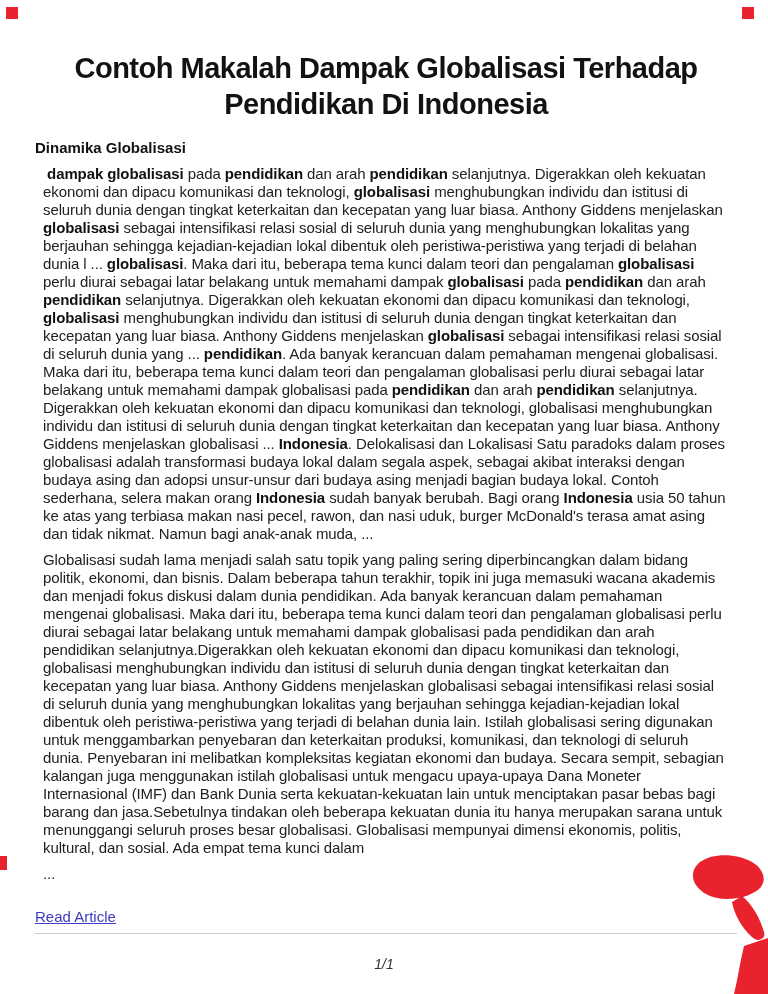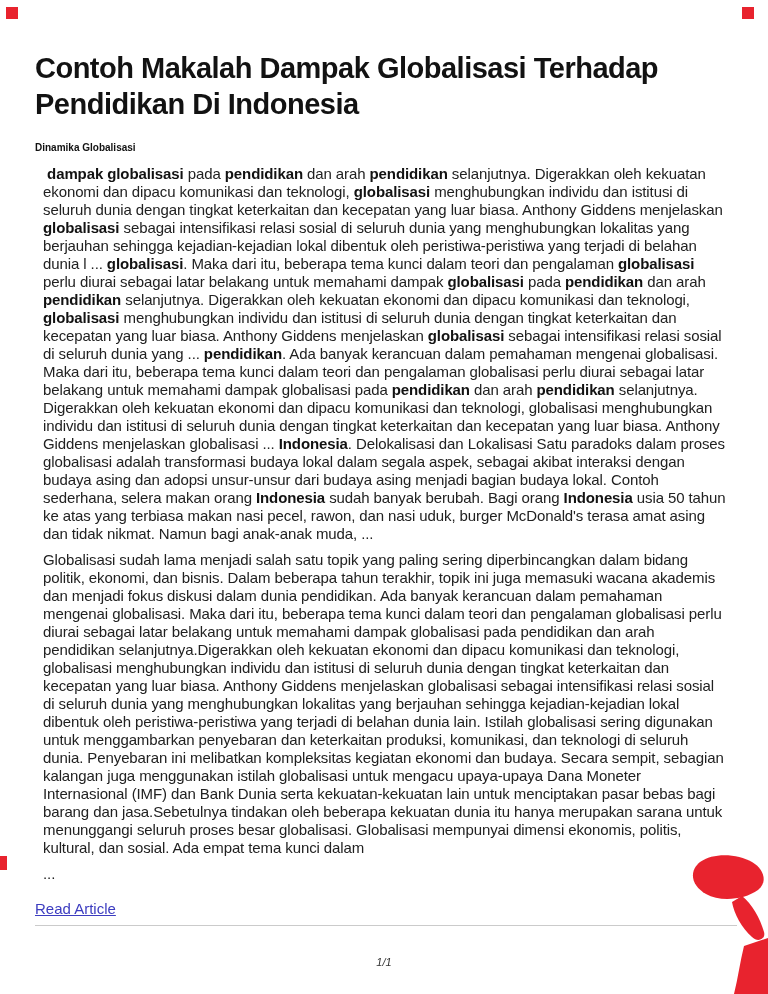--- a/index.html
+++ b/index.html
@@ -16,56 +16,57 @@
     width: 702px;
     color: #212121;
   }
   h1.doc-title {
     font-size: 29px;
     line-height: 36px;
     font-weight: bold;
     letter-spacing: -0.5px;
     color: #121212;
     margin: 0 0 17px 0;
+    text-align: center;
   }
   .section-heading {
-    font-size: 10px;
+    font-size: 15px;
     line-height: 18px;
     font-weight: bold;
     color: #121212;
     margin: 0 0 4px 0;
   }
   .body-text p {
     margin: 8px;
     font-size: 15px;
     line-height: 18px;
     letter-spacing: -0.1px;
     color: #212121;
   }
   .body-text b { font-weight: bold; color: #121212; }
   a.read-link {
     display: inline-block;
     font-size: 15px;
     line-height: 18px;
     color: #3c3cc0;
     text-decoration: underline;
-    margin-top: 9px;
+    margin-top: 17px;
   }
   hr.divider {
     border: none;
     border-top: 1px solid #cbcbcb;
     margin: 7px 0 0 0;
     width: 702px;
   }
   .page-footer {
     position: absolute;
     left: 0; top: 956px;
     width: 768px;
     text-align: center;
-    font-size: 11px;
+    font-size: 14px;
     font-style: italic;
     color: #333333;
   }
   .mark { position: absolute; }
   .mark-tl { left: 6px;  top: 7px; }
   .mark-tr { left: 742px; top: 7px; }
   .mark-le { left: 0px;  top: 856px; }
   .mark-br { left: 686px; top: 852px; }
 </style>
 </head>

